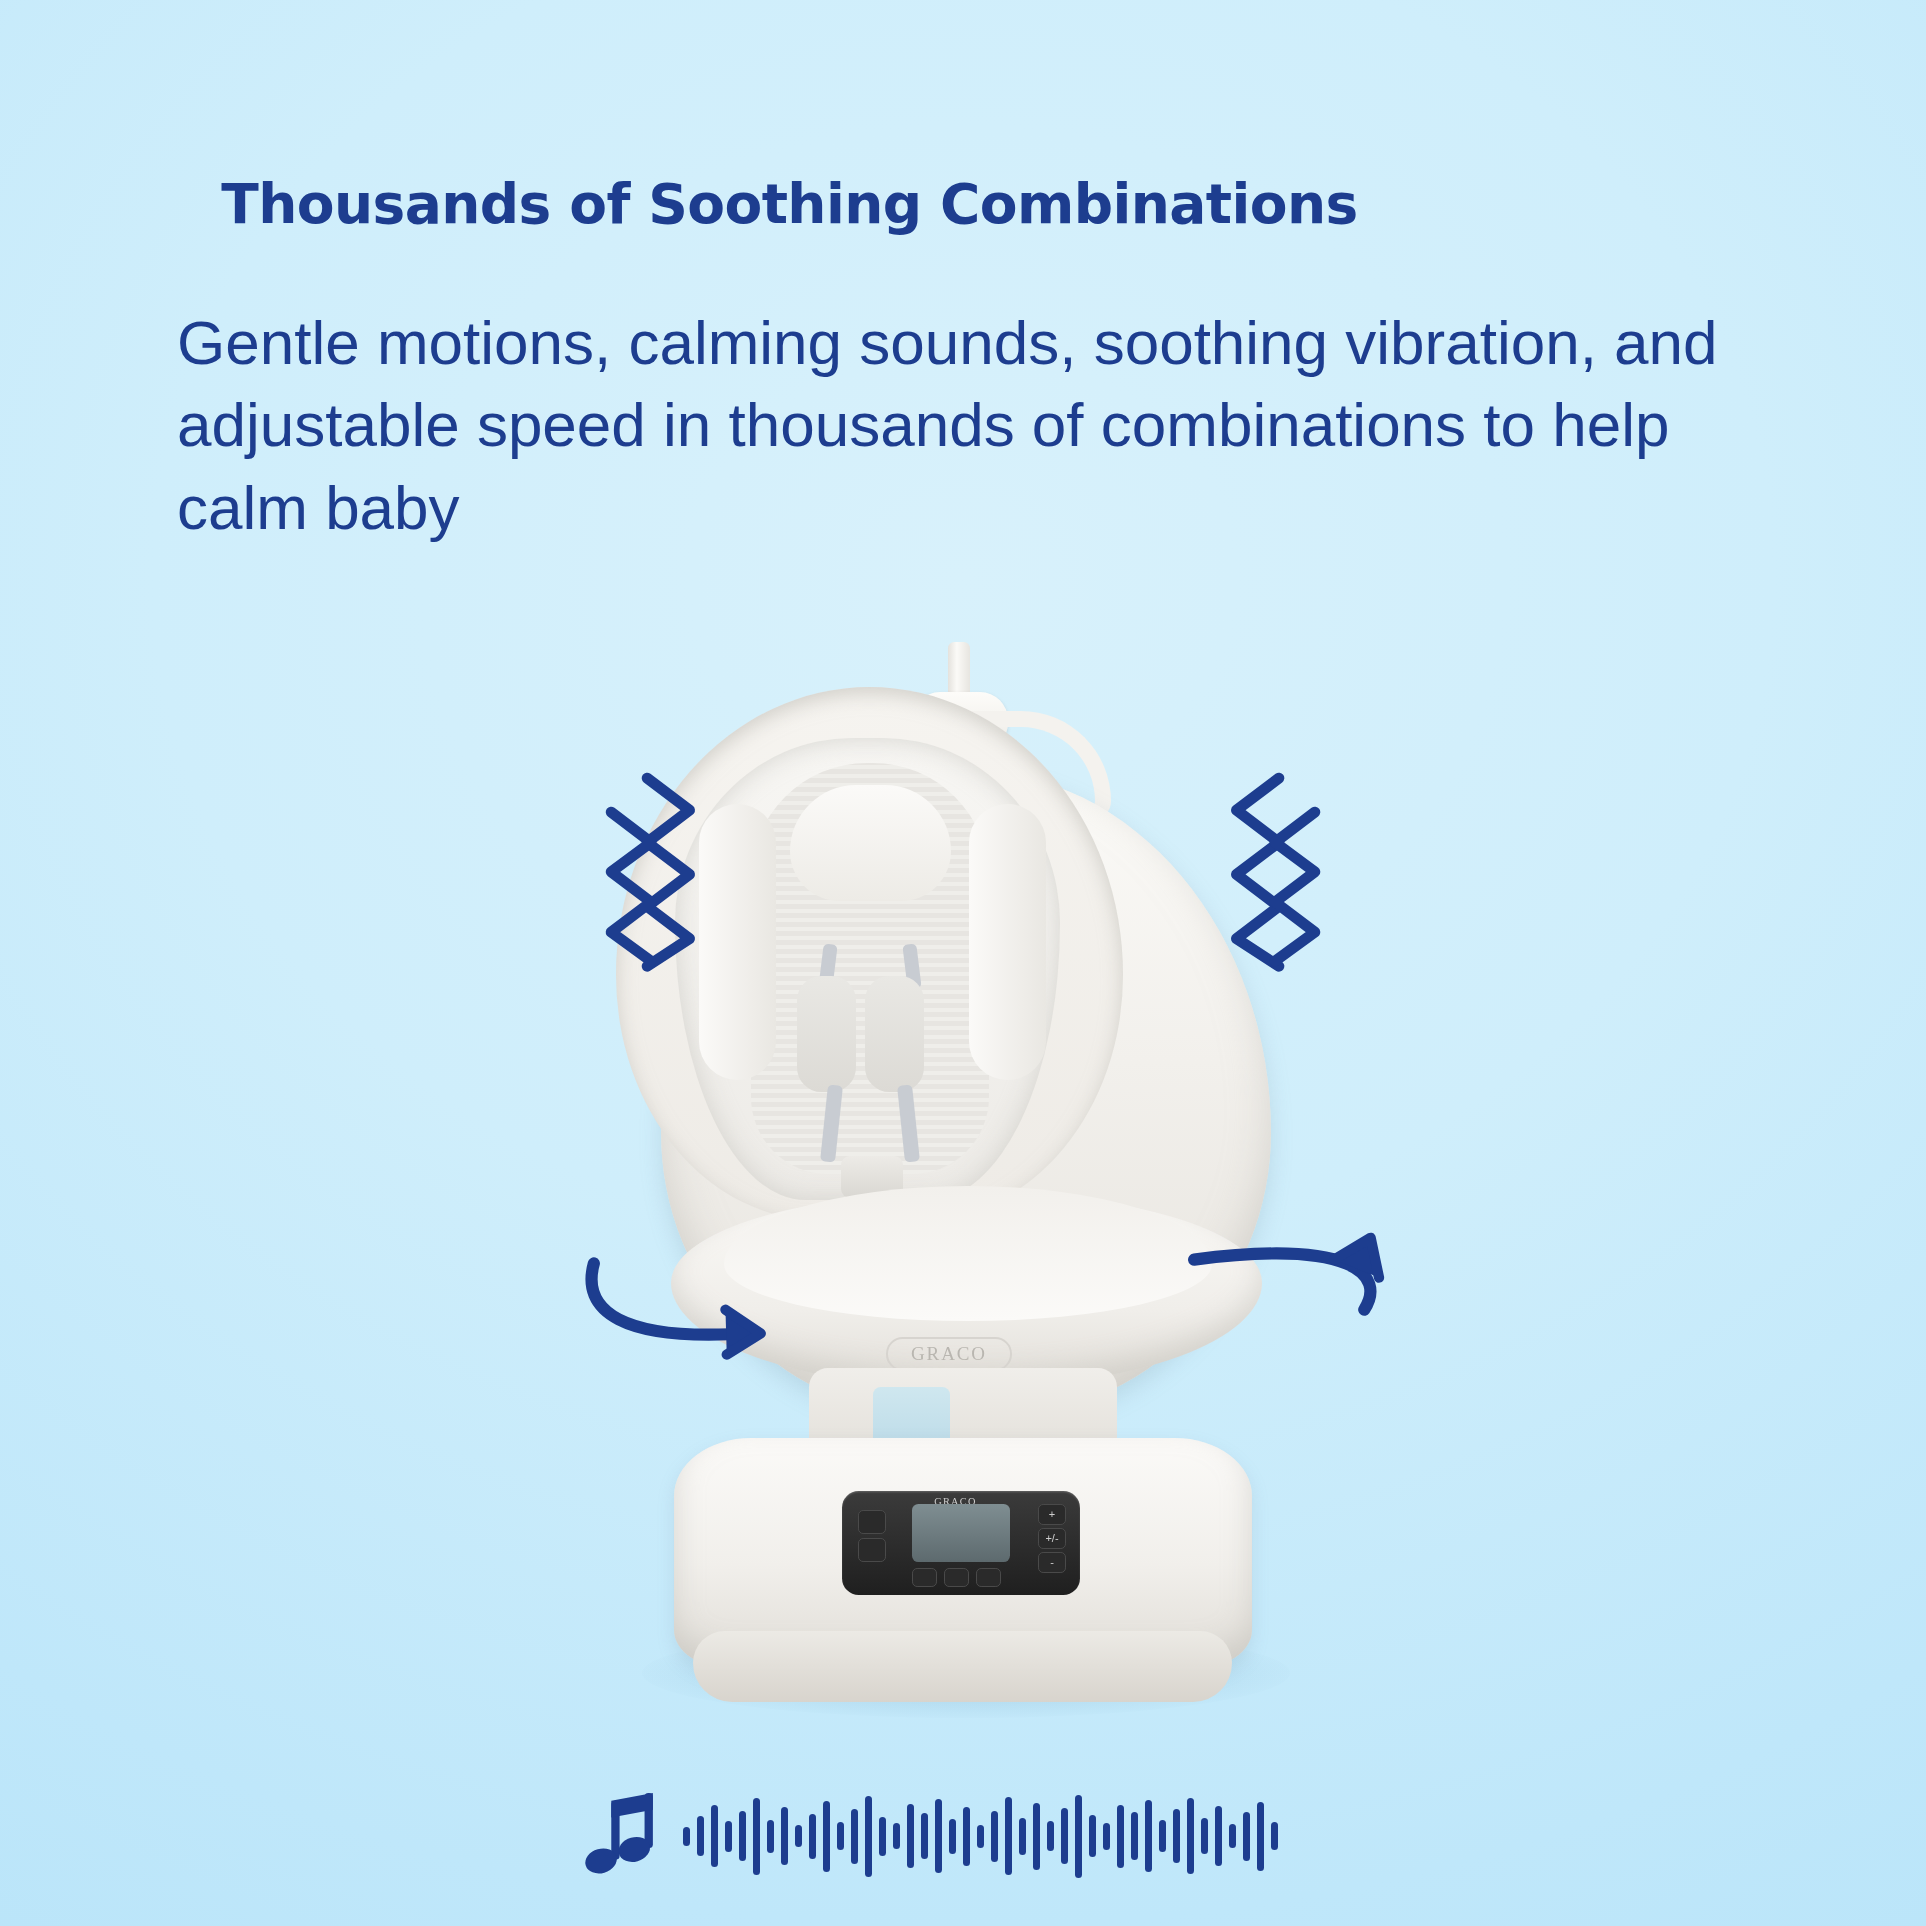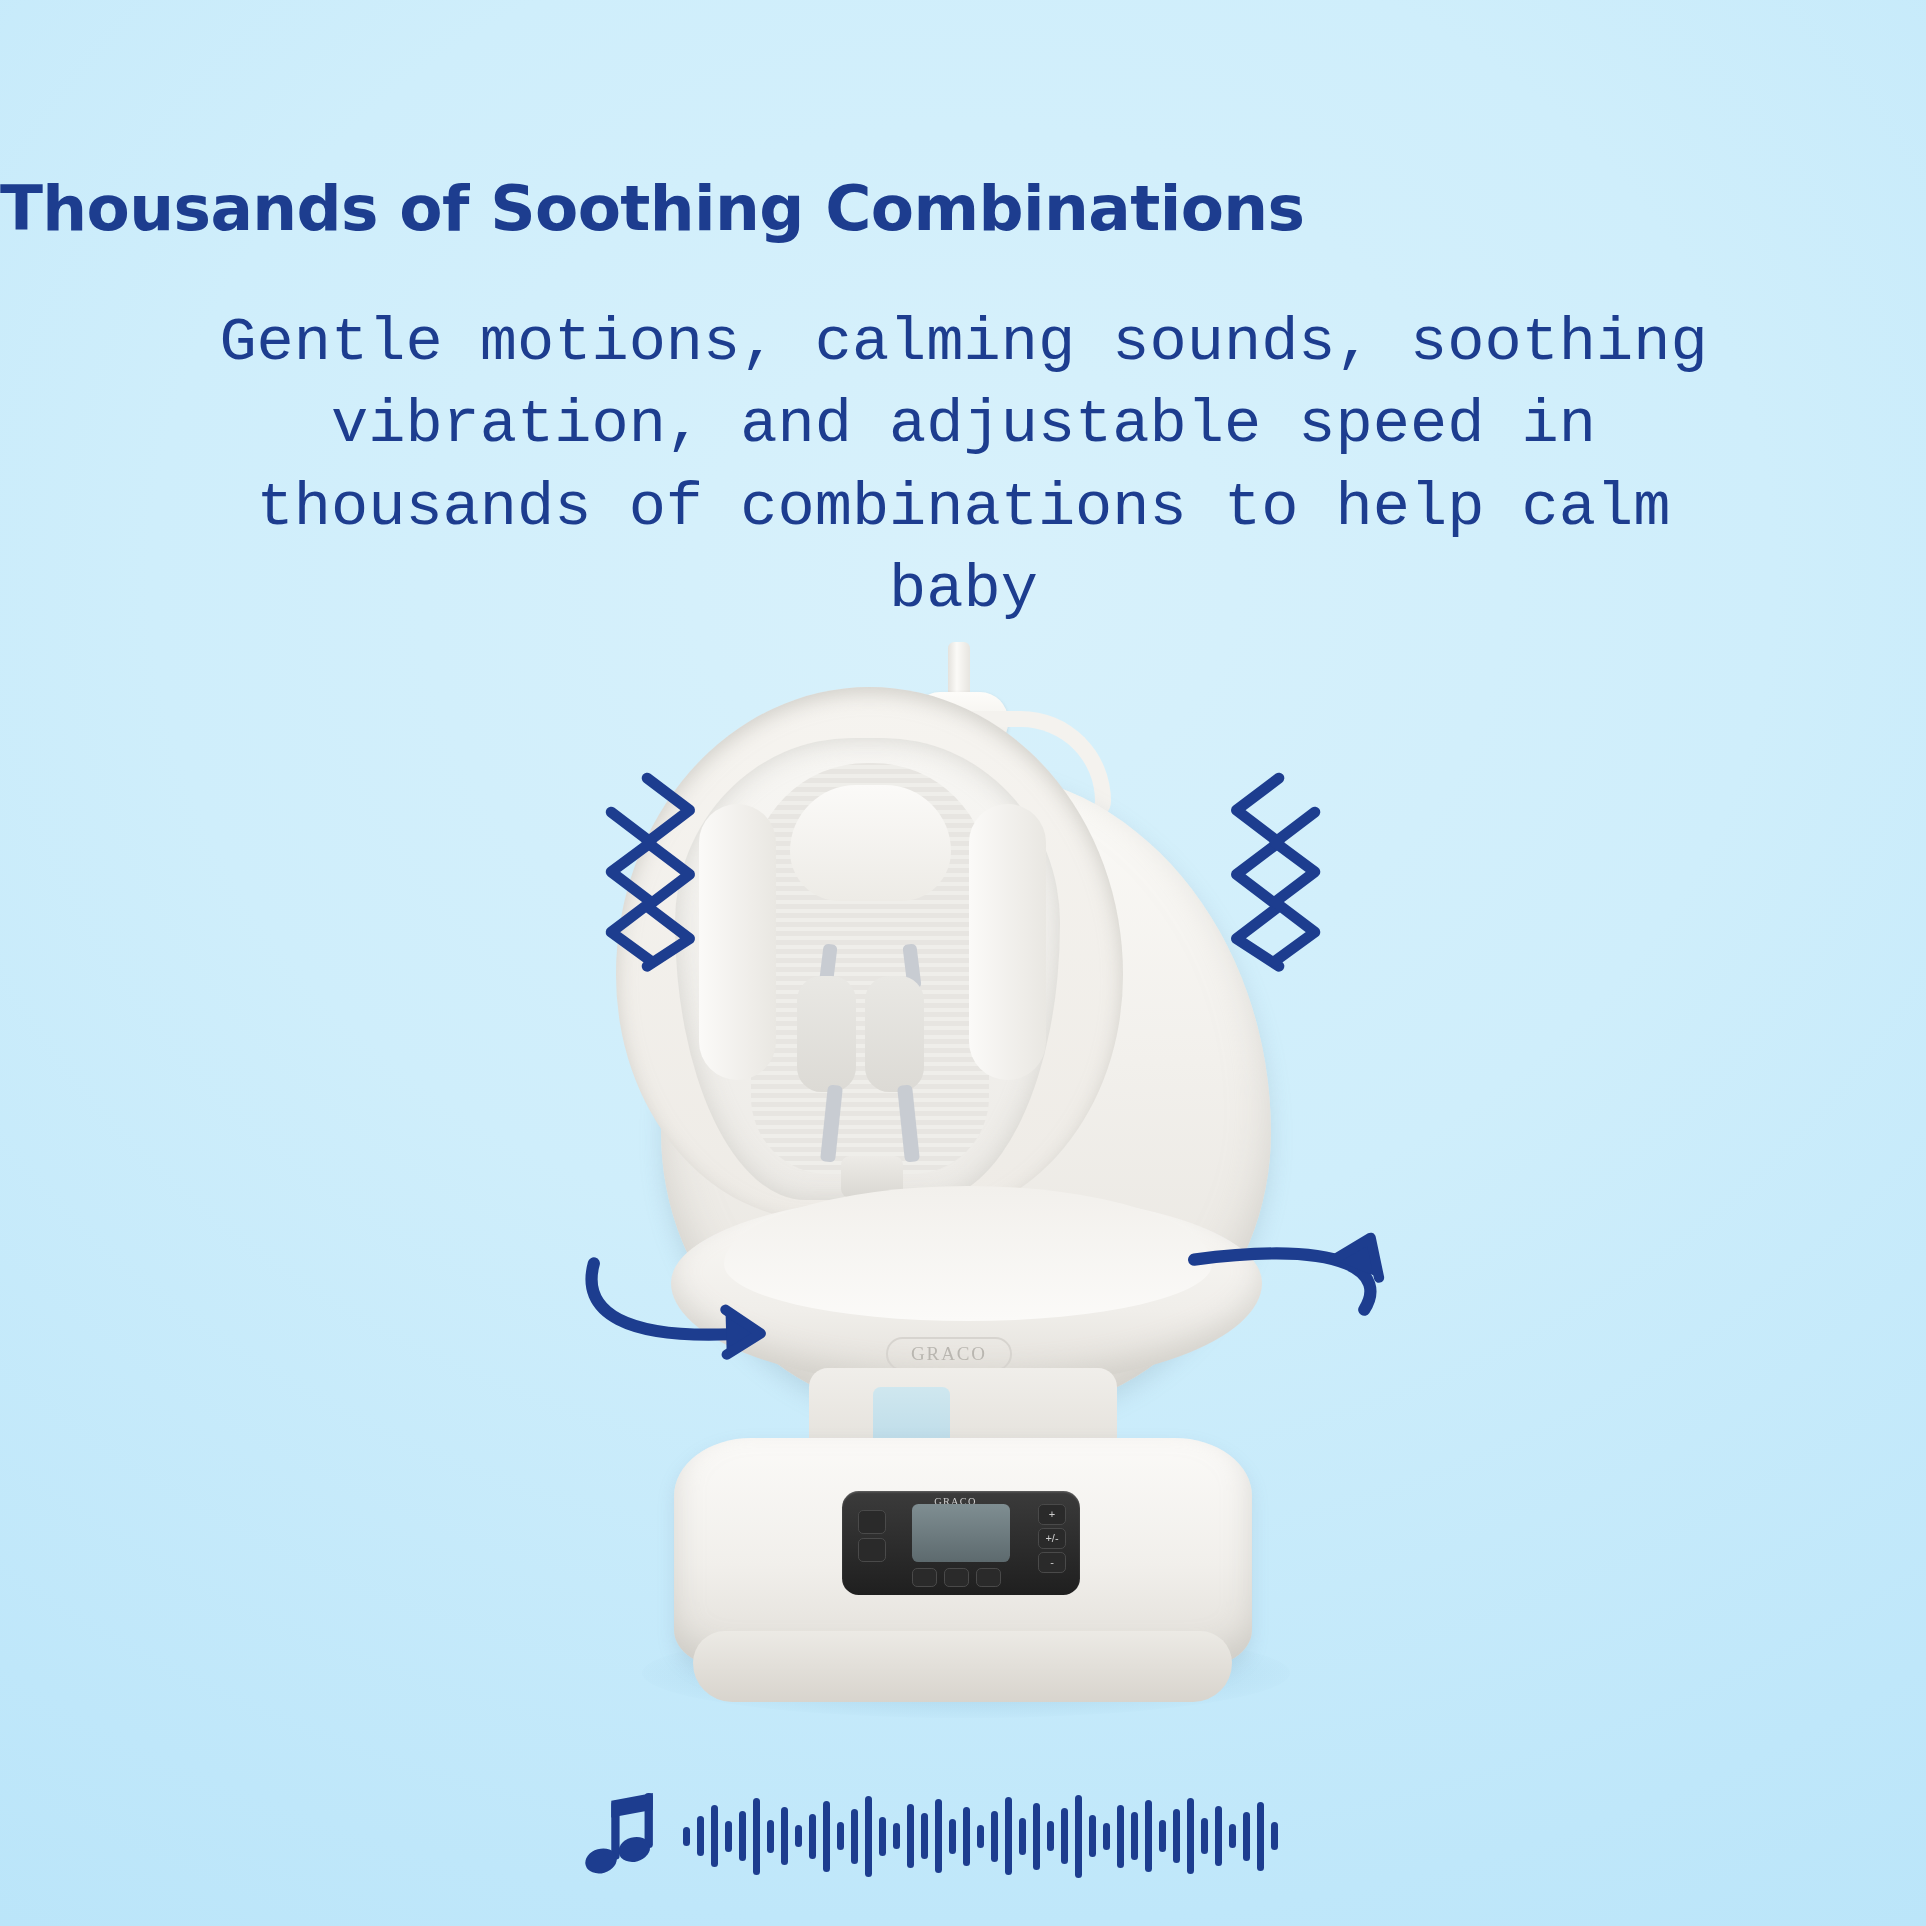--- a/index.html
+++ b/index.html
@@ -18,37 +18,37 @@
     height: 1926px;
     background: radial-gradient(ellipse 120% 100% at 50% 30%, #d8f1fb 0%, #cfeefb 35%, #bfe7fa 70%, #b4e2f8 100%);
     overflow: hidden;
   }
   
   #headline {
     position: absolute;
     top: 172px;
     left: 0;
     width: 1579px;
-    text-align: left;
-    font-size: 63px;
+    text-align: center;
+    font-size: 55px;
     font-weight: bold;
     letter-spacing: -0.6px;
     color: #1d3d8f;
     font-family: "DejaVu Sans", sans-serif;
   }
   #subhead {
     position: absolute;
     top: 302px;
     left: 177px;
     width: 1573px;
-    text-align: center;
+    text-align: left;
     font-size: 62px;
     line-height: 1.33;
     color: #1d3d8f;
-    font-family: Liberation Mono, monospace;
+    font-family: Liberation Sans, sans-serif;
     font-weight: 400;
   }
   
   #product {
     position: absolute;
     left: 565px;
     top: 642px;
     width: 796px;
     height: 1111px;
   }

